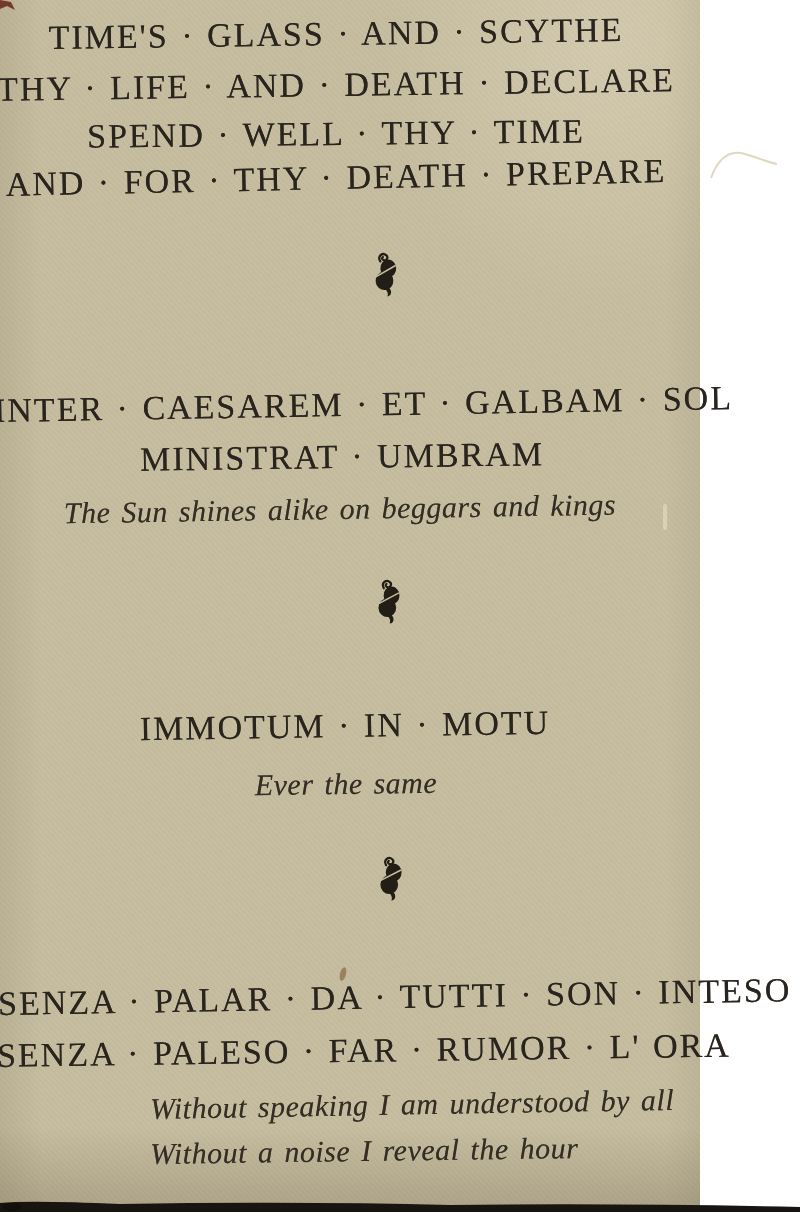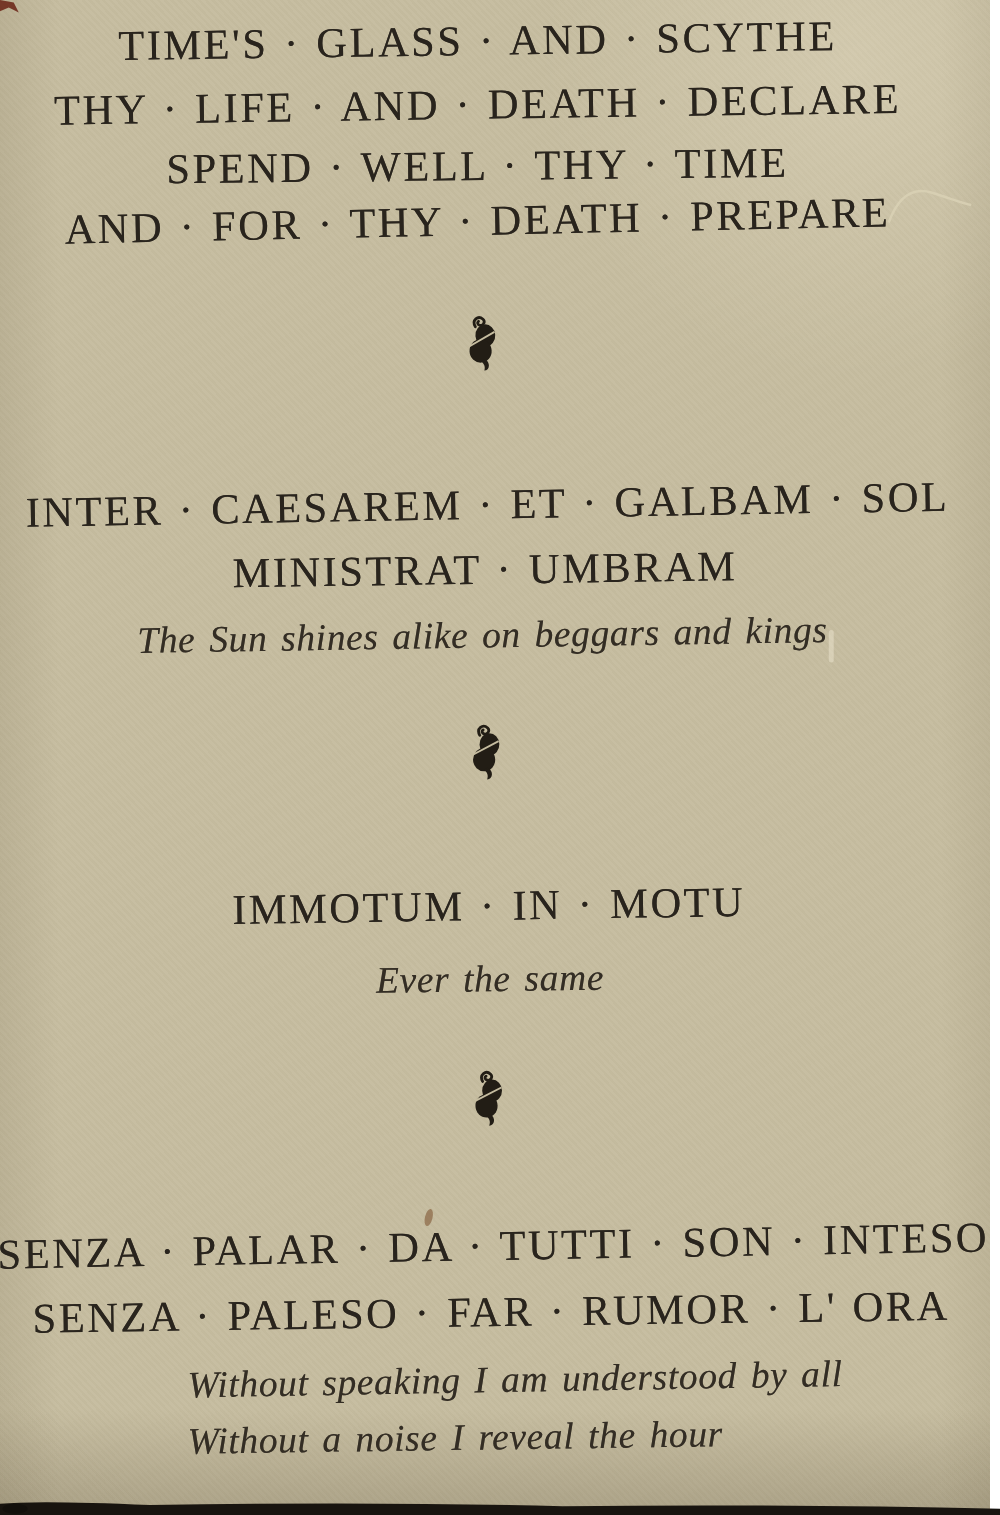--- a/index.html
+++ b/index.html
@@ -1,18 +1,18 @@
 <!DOCTYPE html>
 <html><head>
 <meta charset="utf-8">
 <style>
   html,body{margin:0;padding:0;}
   body{width:800px;height:1212px;overflow:hidden;}
   .page{
-    position:relative;width:792px;height:1212px;
+    position:relative;width:700px;height:1212px;
     background-color:#c6bda0;
     background-image:
       radial-gradient(45% 30% at 86% 4%, rgba(255,246,224,0.22), rgba(255,246,224,0) 70%),
       radial-gradient(130% 110% at 50% 45%, rgba(0,0,0,0) 55%, rgba(74,62,38,0.13) 100%),
       linear-gradient(to right, rgba(84,72,46,0.10), rgba(84,72,46,0) 6%),
       linear-gradient(to left, rgba(84,72,46,0.08), rgba(84,72,46,0) 5%),
       linear-gradient(to top, rgba(64,54,34,0.20), rgba(64,54,34,0) 7%),
       repeating-linear-gradient(47deg, rgba(255,255,255,0.02) 0 2px, rgba(60,50,30,0.02) 2px 4px);
     font-family:"Liberation Serif", serif;
     color:#29241d;

